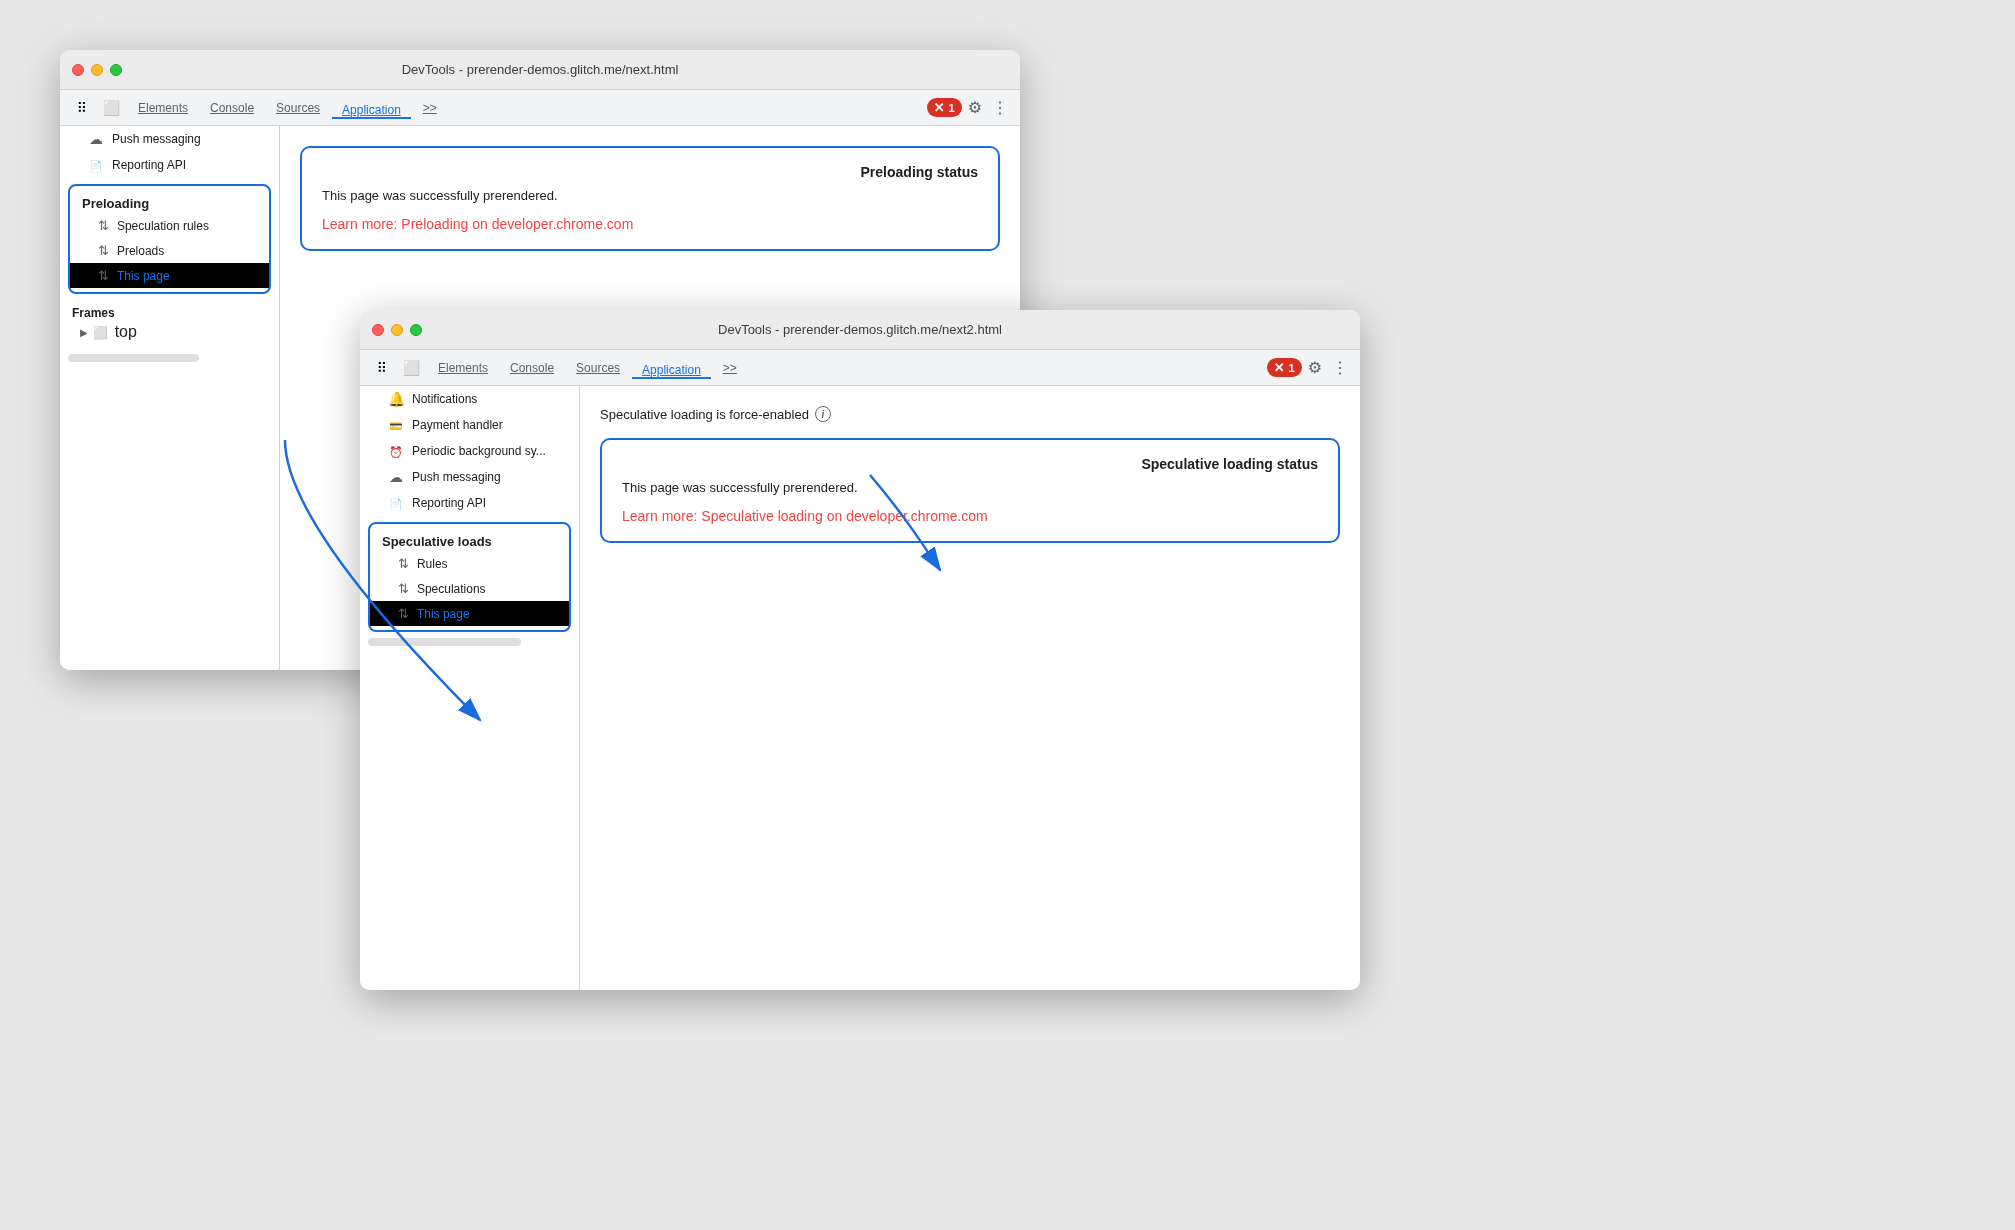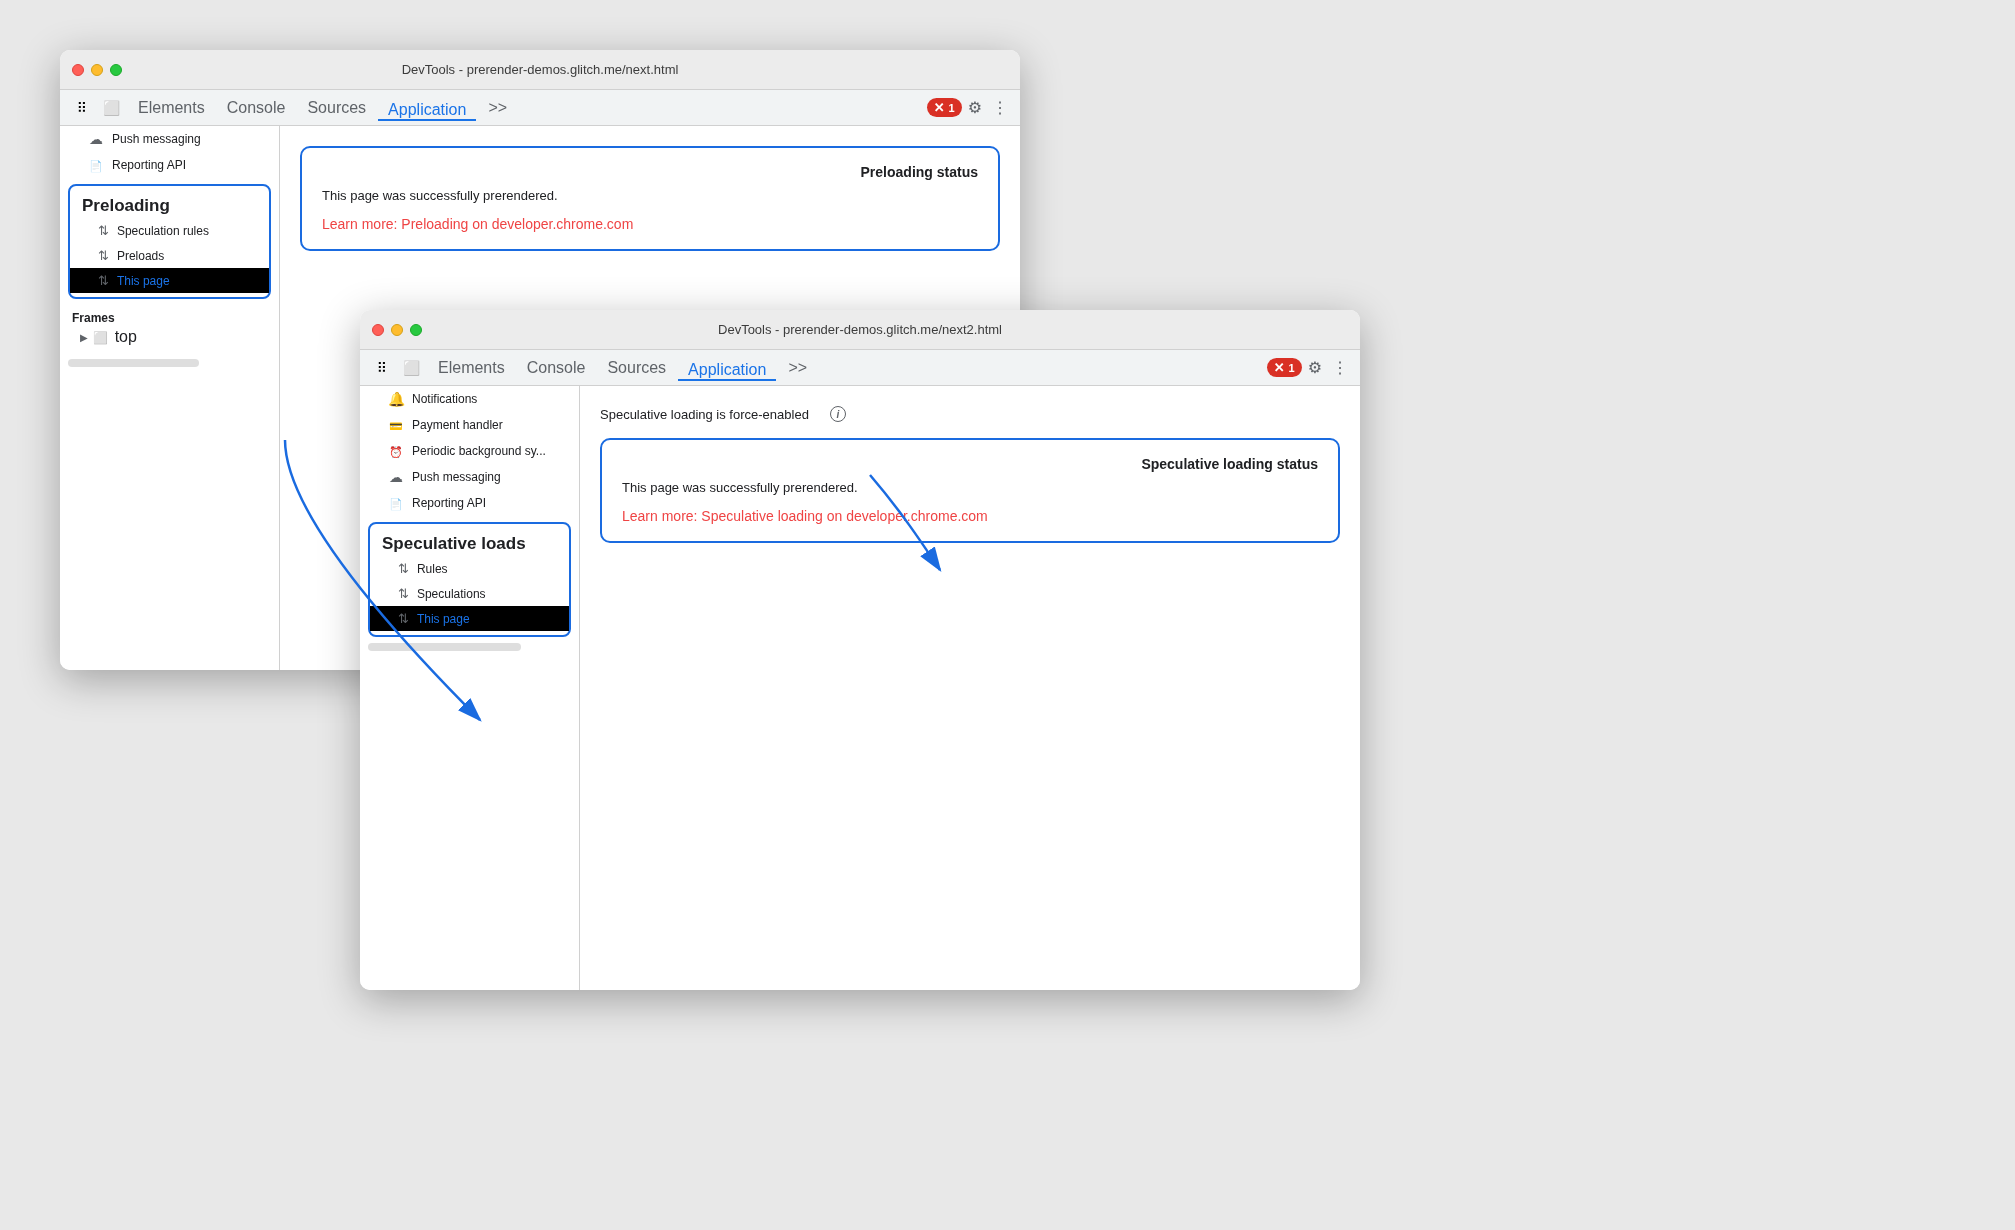--- a/index.html
+++ b/index.html
@@ -62,25 +62,26 @@
       height: 36px;
       display: flex;
       align-items: center;
       padding: 0 8px;
       border-bottom: 1px solid #d0d0d0;
       gap: 2px;
     }
 
     .devtools-tab {
       padding: 6px 10px;
-      font-size: 16px;
+      font-size: 12px;
       color: #5f6368;
       cursor: pointer;
       border-radius: 4px;
       white-space: nowrap;
+      text-decoration: underline;
     }
 
     .devtools-tab.active {
       color: #1a73e8;
       border-bottom: 2px solid #1a73e8;
       border-radius: 0;
       padding-bottom: 0;
     }
 
     .devtools-icon {
@@ -149,21 +150,21 @@
     }
 
     .sidebar-group {
       border: 2.5px solid #1a6be0;
       border-radius: 8px;
       margin: 6px 8px;
       padding: 4px 0;
     }
 
     .sidebar-group-label {
-      font-size: 17px;
+      font-size: 13px;
       font-weight: 600;
       color: #202124;
       padding: 6px 12px 2px;
     }
 
     .sidebar-group .sidebar-item {
       padding-left: 28px;
     }
 
     .frames-section {
@@ -224,21 +225,21 @@
       color: #ef4444;
       cursor: pointer;
     }
 
     
     .force-enabled-notice {
       font-size: 13px;
       color: #202124;
       display: flex;
       align-items: center;
-      gap: 21px;
+      gap: 6px;
       margin-bottom: 16px;
     }
 
     .info-circle {
       width: 16px;
       height: 16px;
       border-radius: 50%;
       border: 1.5px solid #5f6368;
       display: inline-flex;
       align-items: center;

